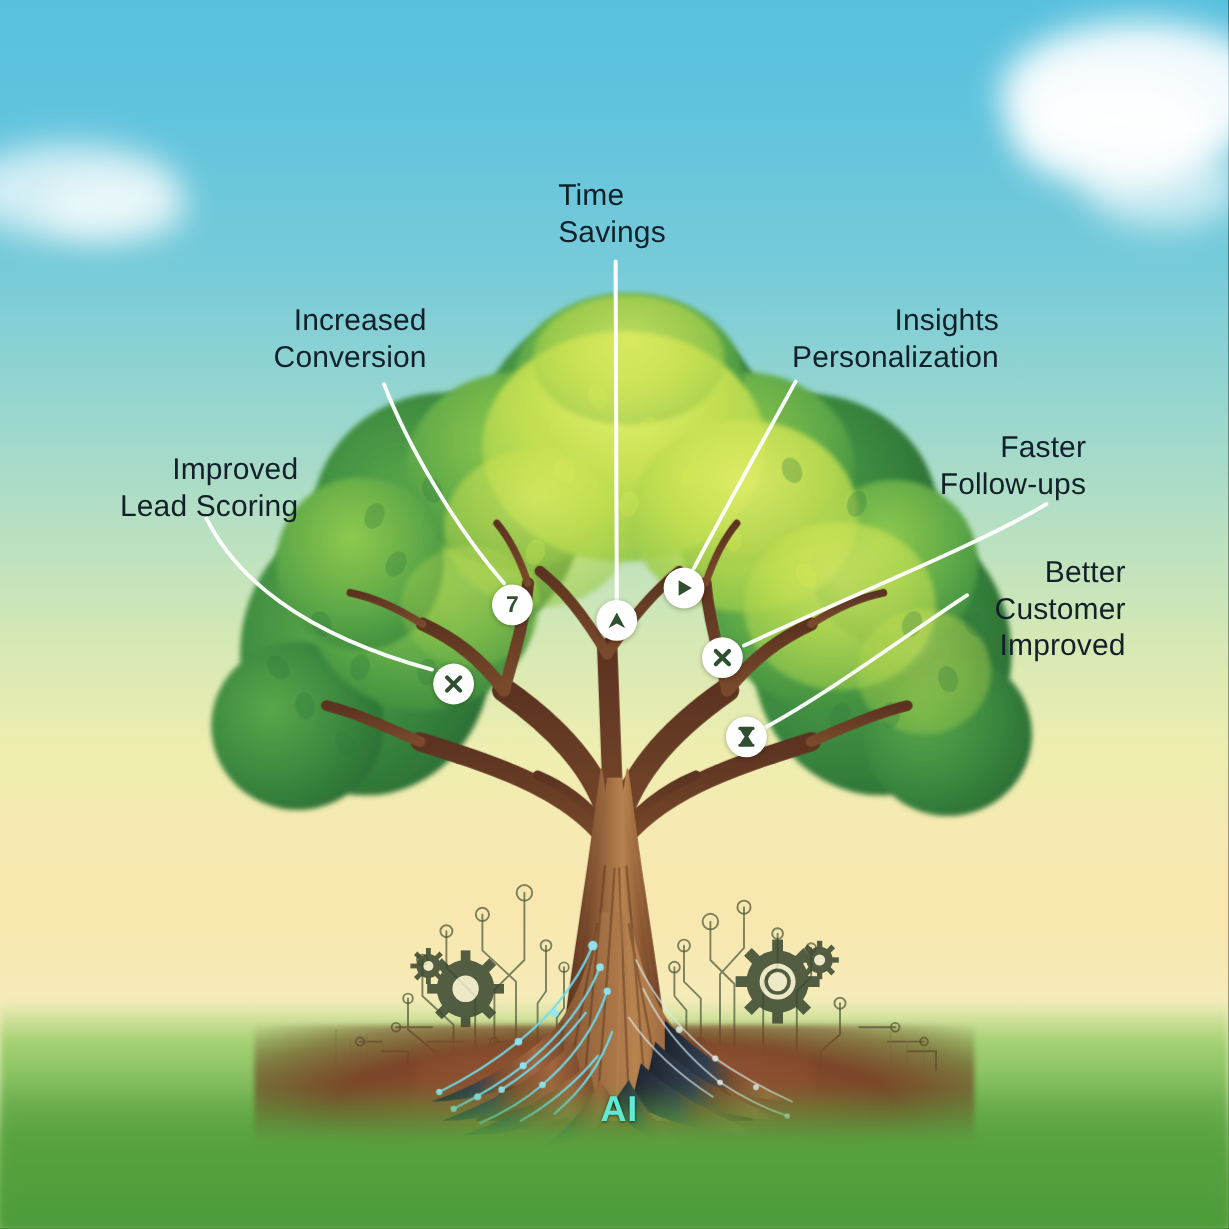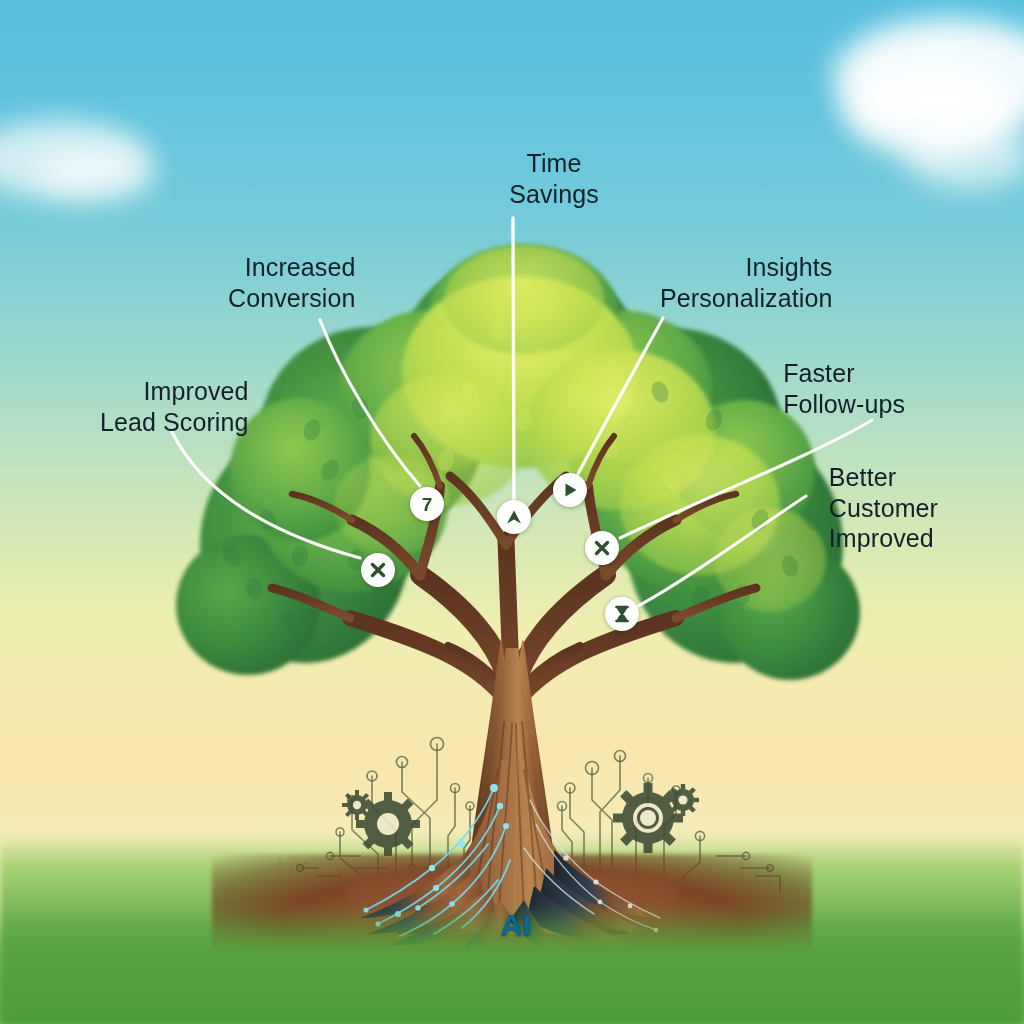--- a/index.html
+++ b/index.html
@@ -102,32 +102,32 @@
   .label {
     position:absolute;
     font-family:"Liberation Sans", sans-serif;
     font-size:25px;
     font-weight:400;
     line-height:1.22;
     color:#12202a;
     white-space:pre-line;
     letter-spacing:.1px;
   }
-  .label.r { text-align:left; }
+  .label.r { text-align:right; }
   .label.l { text-align:right; }
-  .label.c { text-align:center;margin-left:44px; }
+  .label.c { text-align:left; }
 
   
   .ai-mark {
     position:absolute;
     left:516px; top:925px;
     transform:translate(-50%,-50%);
     font-family:"Liberation Sans", sans-serif;
     font-weight:700; font-size:30px; letter-spacing:.5px;
-    color:#0369a1;
+    color:#5eead4;
     text-shadow:0 1px 3px rgba(0,0,0,.55);
   }
 
   
   .tech-svg { position:absolute; inset:0; pointer-events:none; }
 </style>
 </head>
 <body>
 
 <div id="stage">

